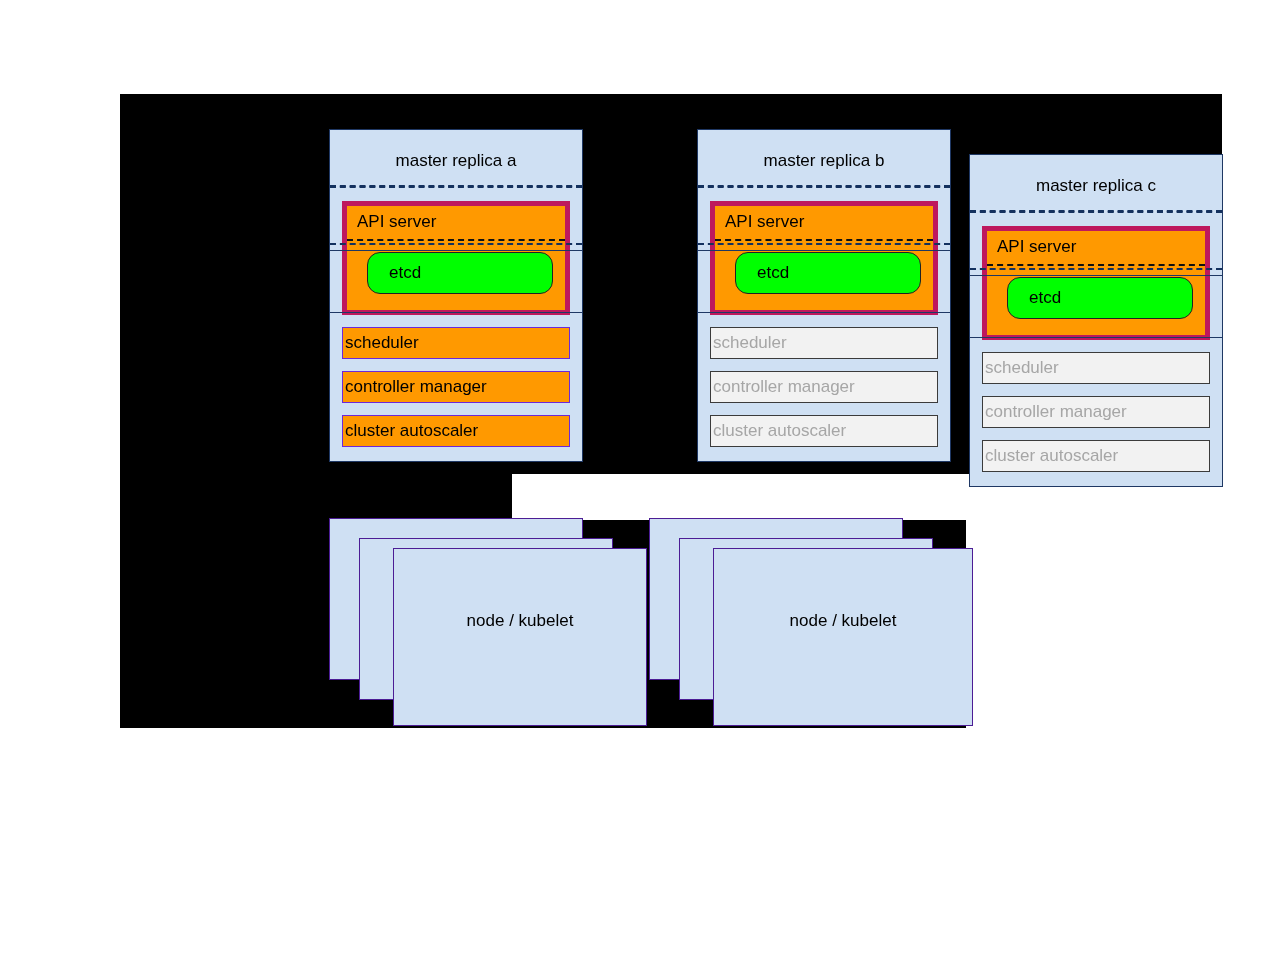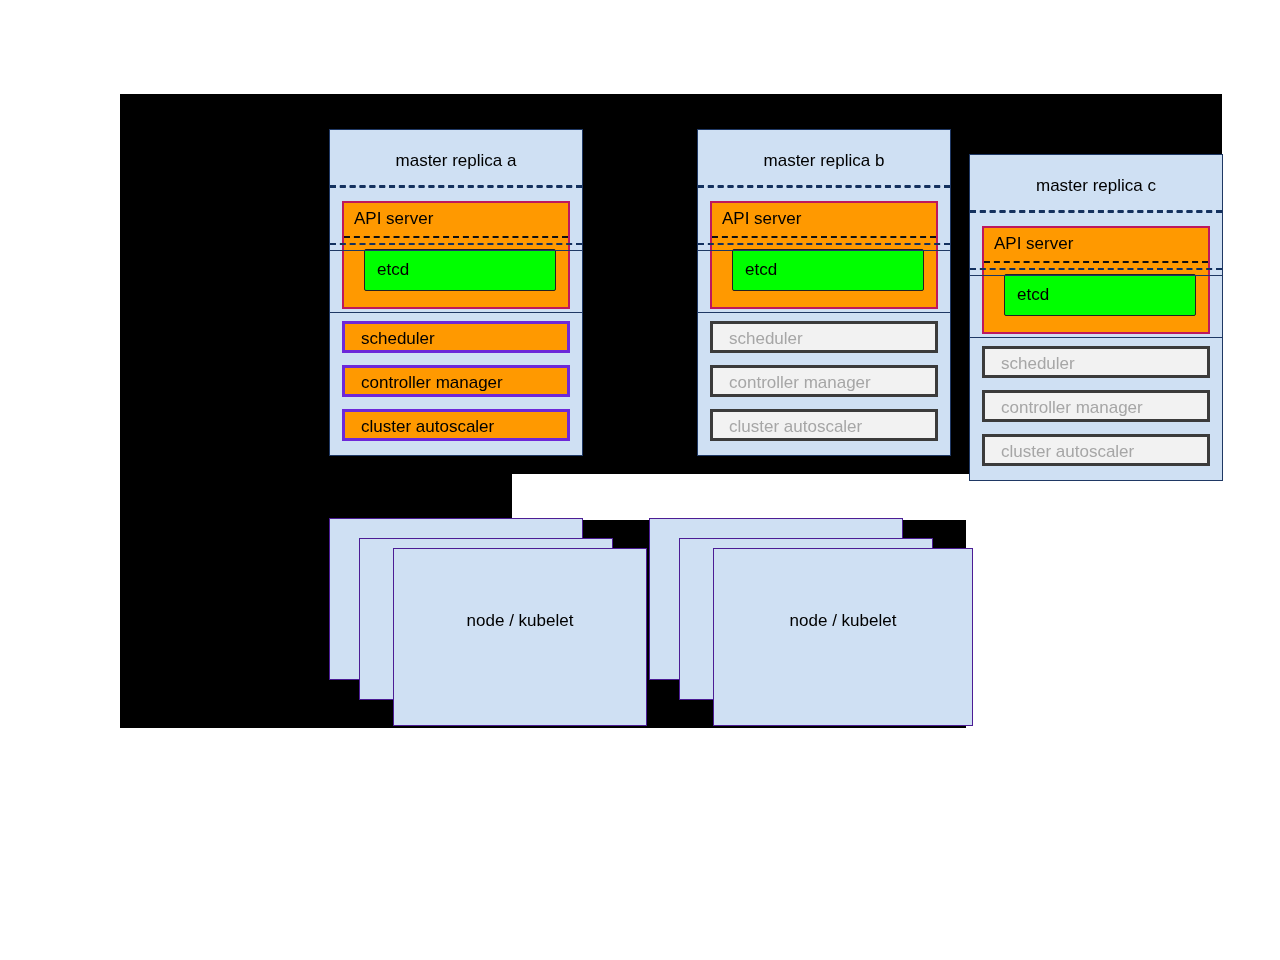--- a/index.html
+++ b/index.html
@@ -51,41 +51,41 @@
     position: relative;
     padding: 0 12px 14px 12px;
   }
 
   
   .chip {
     position: relative;
     box-sizing: border-box;
     height: 32px;
     line-height: 30px;
-    border: 3px solid #6d28d9;
-    font-size: 17px;
-    padding-left: 16px;
+    border: 1px solid #6d28d9;
+    font-size: 17px;
+    padding-left: 2px;
     color: #000000;
     background: #ff9900;
     margin-top: 12px;
     white-space: nowrap;
   }
   .chip.inactive {
     background: #f2f2f2;
     color: #a6a6a6;
     border-color: #3b3b3b;
   }
 
   
   .apiserver-block {
     position: relative;
     box-sizing: border-box;
     margin-top: 14px;
     background: #ff9900;
-    border: 2px solid #be185d;
+    border: 5px solid #be185d;
   }
   .apiserver-label {
     font-size: 17px;
     color: #000000;
     padding: 7px 0 9px 10px;
     line-height: 1;
     white-space: nowrap;
   }
   .apiserver-inner-dash {
     height: 0;
@@ -93,24 +93,24 @@
   }
   .etcd-wrap {
     padding: 11px 12px 16px 20px;
   }
   .etcd {
     box-sizing: border-box;
     height: 42px;
     line-height: 40px;
     background: #00ff00;
     border: 1px solid #222222;
-    border-radius: 2px;
-    font-size: 17px;
-    color: #000000;
-    padding-left: 12px;
+    border-radius: 13px;
+    font-size: 17px;
+    color: #000000;
+    padding-left: 21px;
     white-space: nowrap;
   }
 
   
   .rule-dash {
     position: absolute;
     left: 0;
     right: 0;
     height: 0;
     border-top: 2px dashed #14315e;

